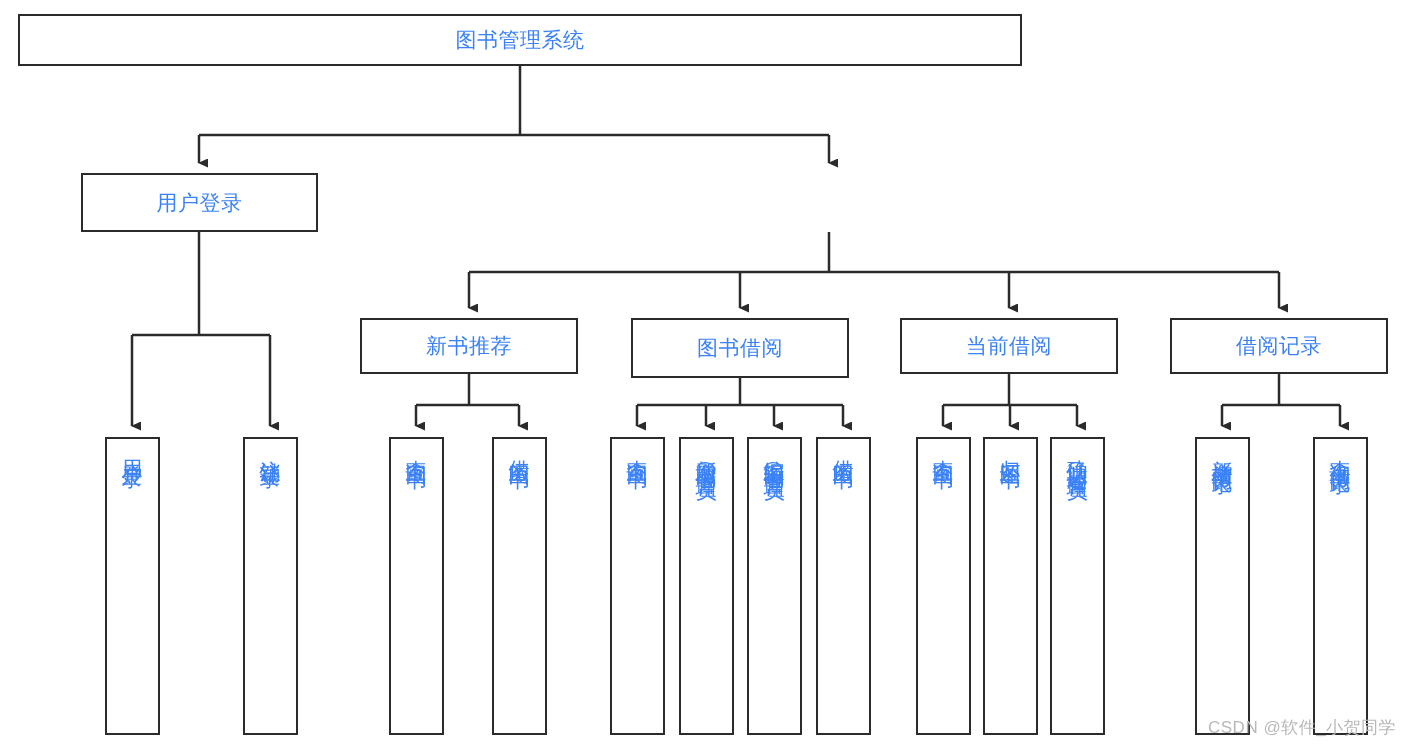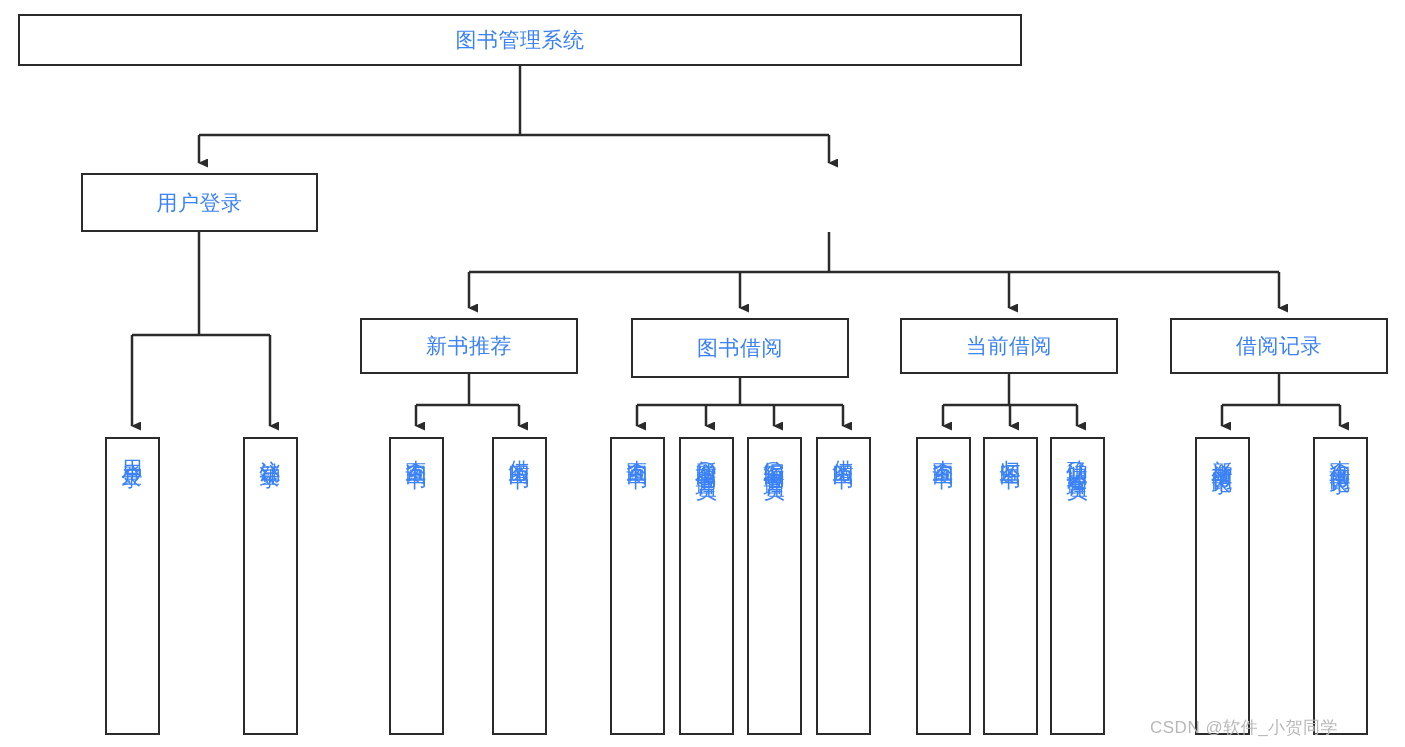--- a/index.html
+++ b/index.html
@@ -179,15 +179,15 @@
     <span class="vtext">确认归还（管理员）</span>
   </div>
 
   <div class="node vert" style="left:1195px; top:437px; width:55px; height:298px;">
     <span class="vtext">新增借阅记录</span>
   </div>
   <div class="node vert" style="left:1313px; top:437px; width:55px; height:298px;">
     <span class="vtext">查询借阅记录</span>
   </div>
 
-  <div class="watermark" style="left:1150px; top:716px;">CSDN @软件_小贺同学</div>
+  <div class="watermark" style="left:1208px; top:716px;">CSDN @软件_小贺同学</div>
 
 </div>
 
 </body></html>

